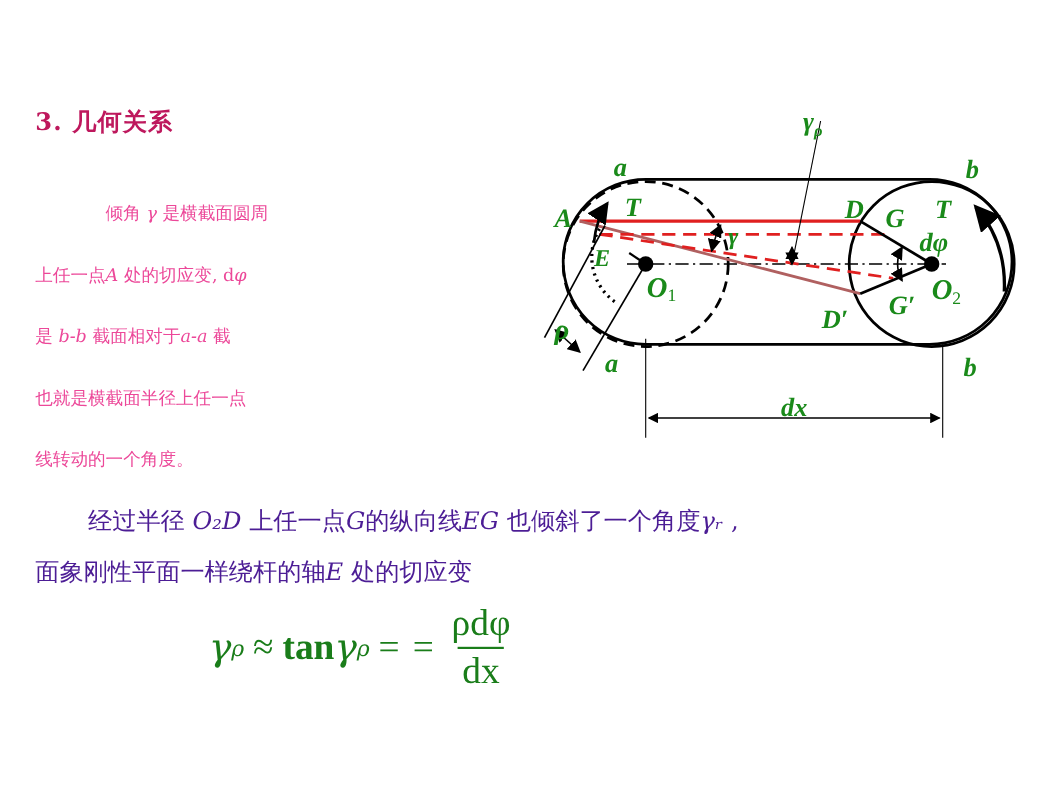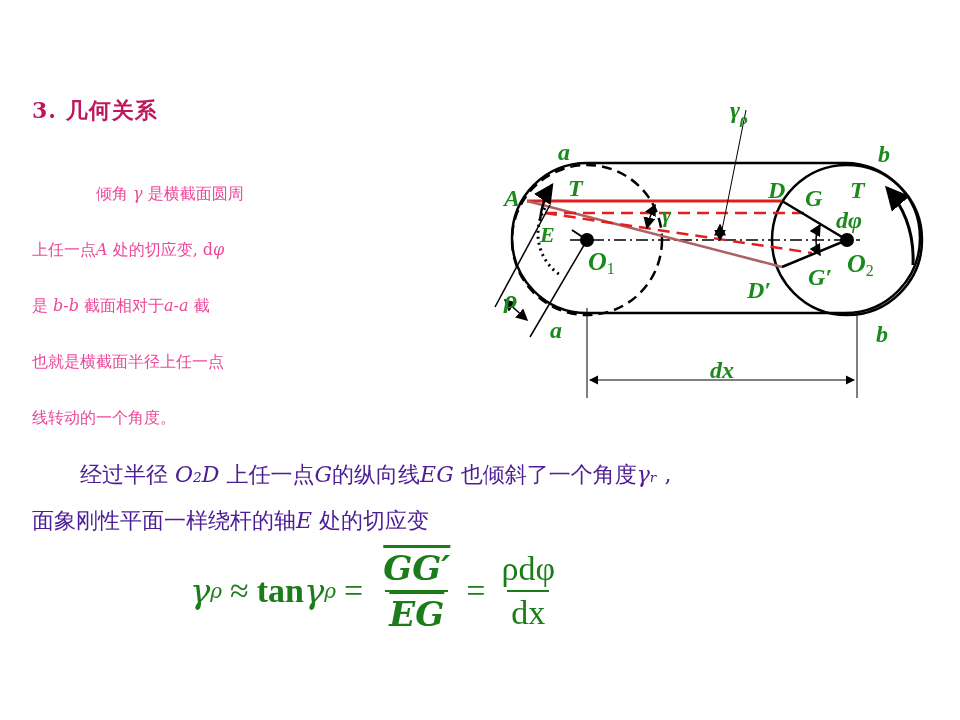--- a/index.html
+++ b/index.html
@@ -114,22 +114,18 @@
 </div>
 
 <div class="formula">
   <span class="it">γ</span>
     <sub class="it" style="font-size:20px">ρ</sub>
   <span style="margin:0 8px">≈</span>
   <span class="fb">tan</span>
     <span class="it">γ</span>
     <sub class="it" style="font-size:20px">ρ</sub>
   <span style="margin:0 8px">=</span>
-  <span class="frac">
-    <span class="num it fb over">GG′</span>
-    <span class="den it fb over">EG</span>
-  </span>
   <span style="margin:0 4px">=</span>
   <span class="frac">
     <span class="num">ρdφ</span>
     <span class="den">dx</span>
   </span>
 </div>
 
 </body></html>

